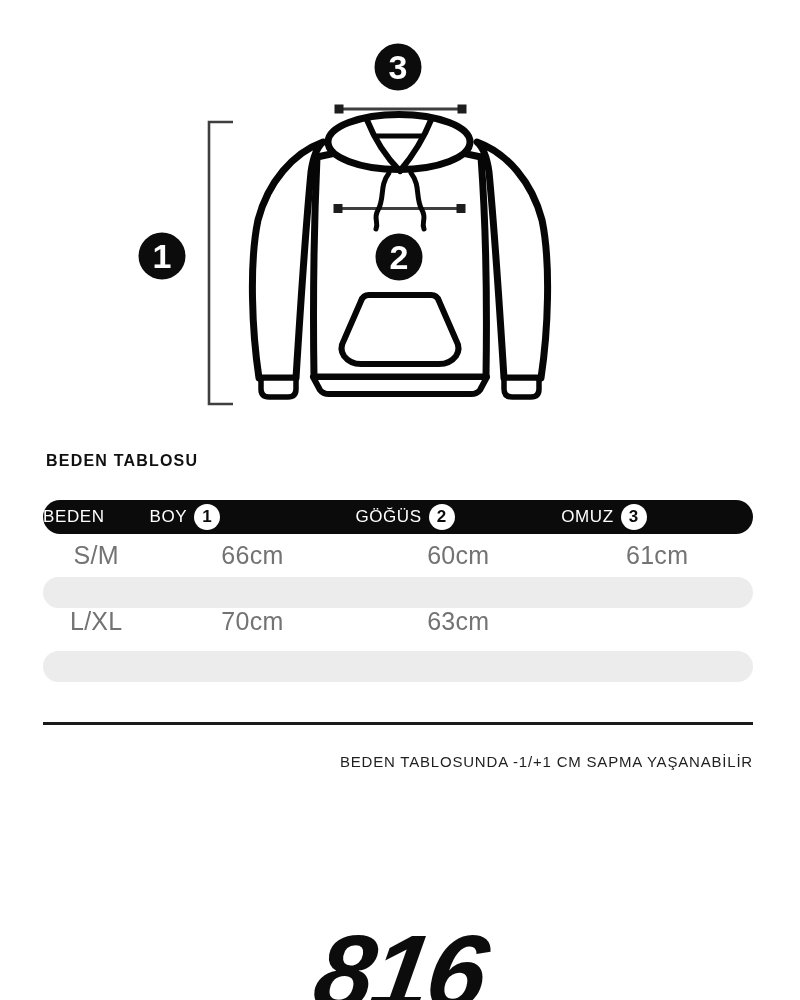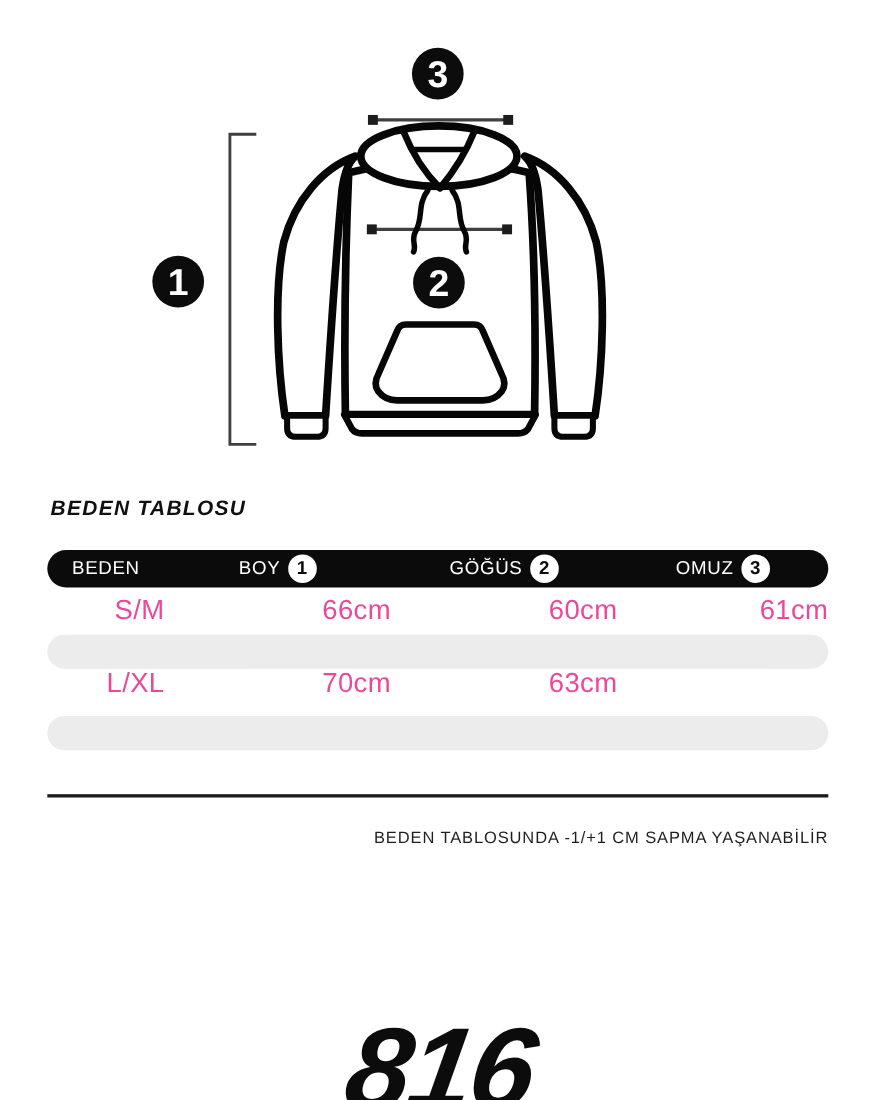--- a/index.html
+++ b/index.html
@@ -5,42 +5,42 @@
   html,body{margin:0;padding:0;}
   body{
     width:800px;height:1000px;position:relative;background:#ffffff;
     overflow:hidden;font-family:"Liberation Sans",sans-serif;color:#141414;
   }
   
   .diagram-wrap{position:absolute;left:0;top:0;width:800px;height:445px;}
   
   .table-title{
     position:absolute;left:46px;top:452px;
-    font-size:19px;font-weight:bold;letter-spacing:1.2px;color:#101010;font-style:italic;
+    font-size:16px;font-weight:bold;letter-spacing:1.2px;color:#101010;
   }
   .size-header{
     position:absolute;left:43px;top:500px;width:710px;height:34px;
     background:#0b0b0b;border-radius:17px;
     display:grid;grid-template-columns:15% 29% 29% 27%;align-items:center;
   }
   .size-header .hcell{
-    display:flex;align-items:center;justify-content:center;gap:7px;
+    display:flex;align-items:center;gap:7px;
     color:#ffffff;font-size:17px;letter-spacing:.6px;
   }
   .hbadge{
     width:26px;height:26px;border-radius:50%;background:#ffffff;color:#0b0b0b;
     display:flex;align-items:center;justify-content:center;
     font-size:17px;font-weight:bold;flex:0 0 auto;
   }
   .size-row{
     position:absolute;left:43px;width:710px;height:43px;
     display:grid;grid-template-columns:15% 29% 29% 27%;align-items:center;
   }
   .size-row .cell{
-    text-align:right;font-size:25px;color:#ec4899;letter-spacing:.3px;
+    text-align:center;font-size:25px;color:#737373;letter-spacing:.3px;
   }
   .row-1{top:534px;}
   .row-2{top:600px;}
   .stripe{
     position:absolute;left:43px;width:710px;height:31px;border-radius:15.5px;
     background:#ececec;
   }
   .stripe-1{top:577px;}
   .stripe-2{top:651px;}
   .divider{

